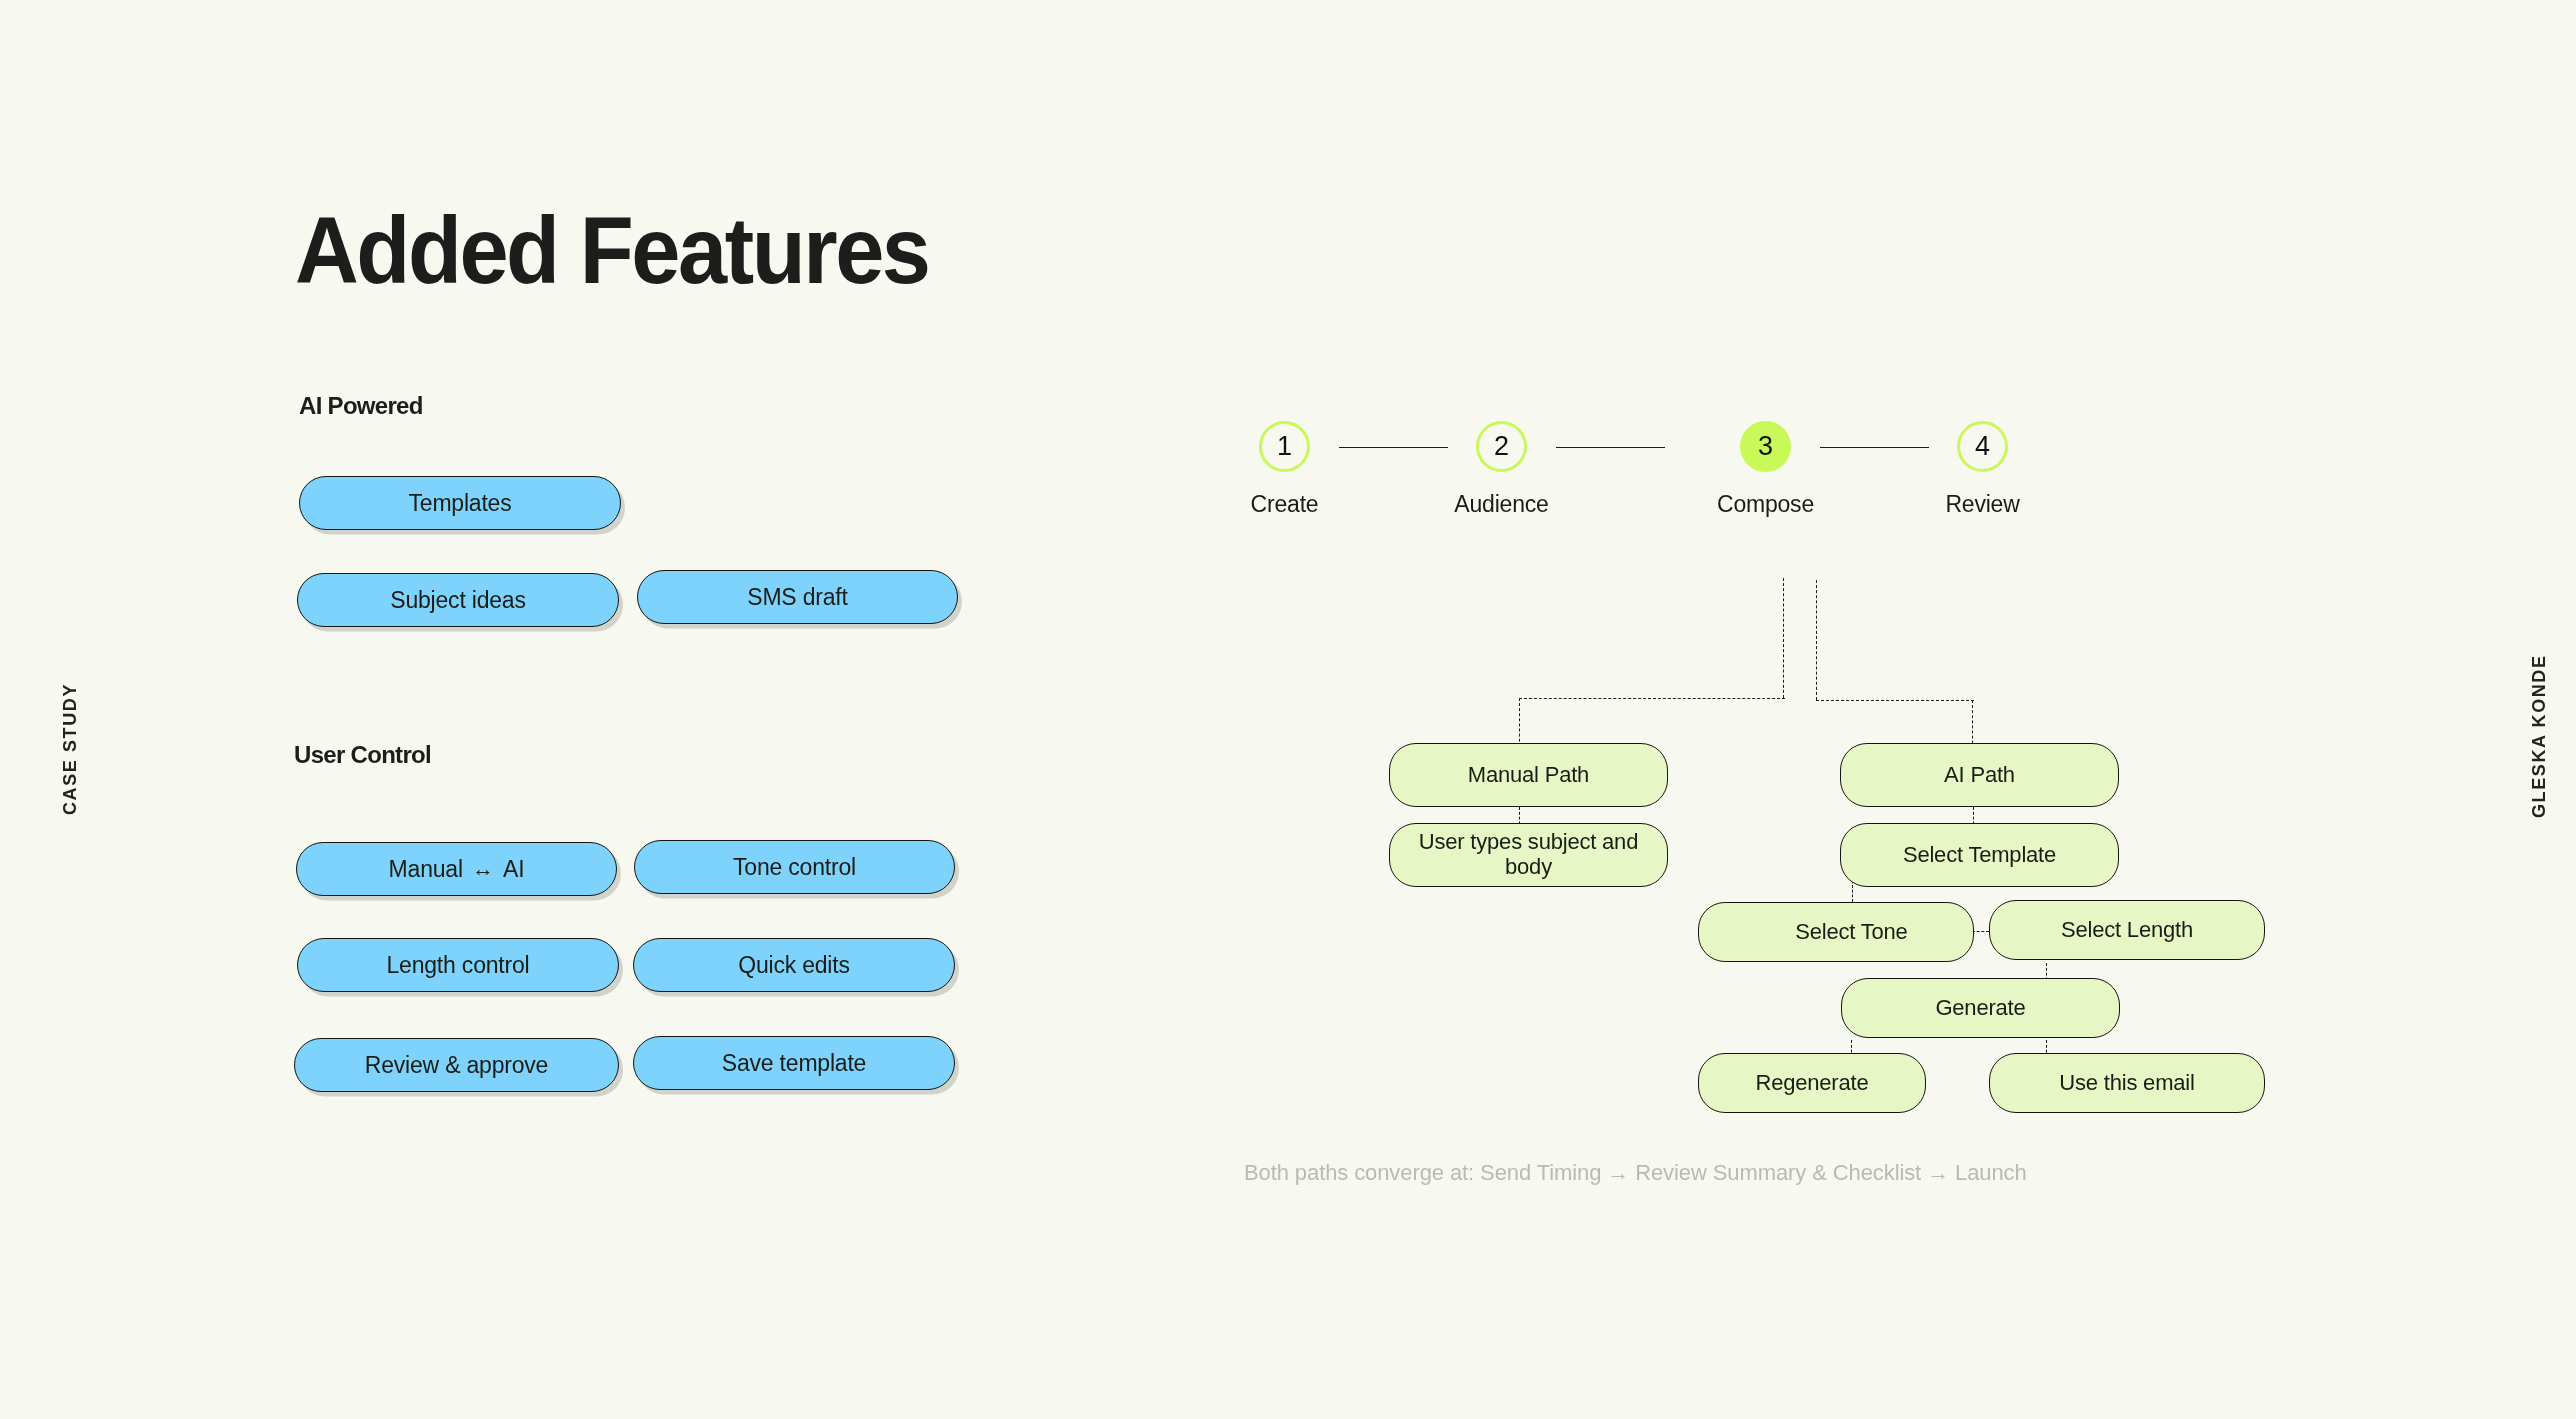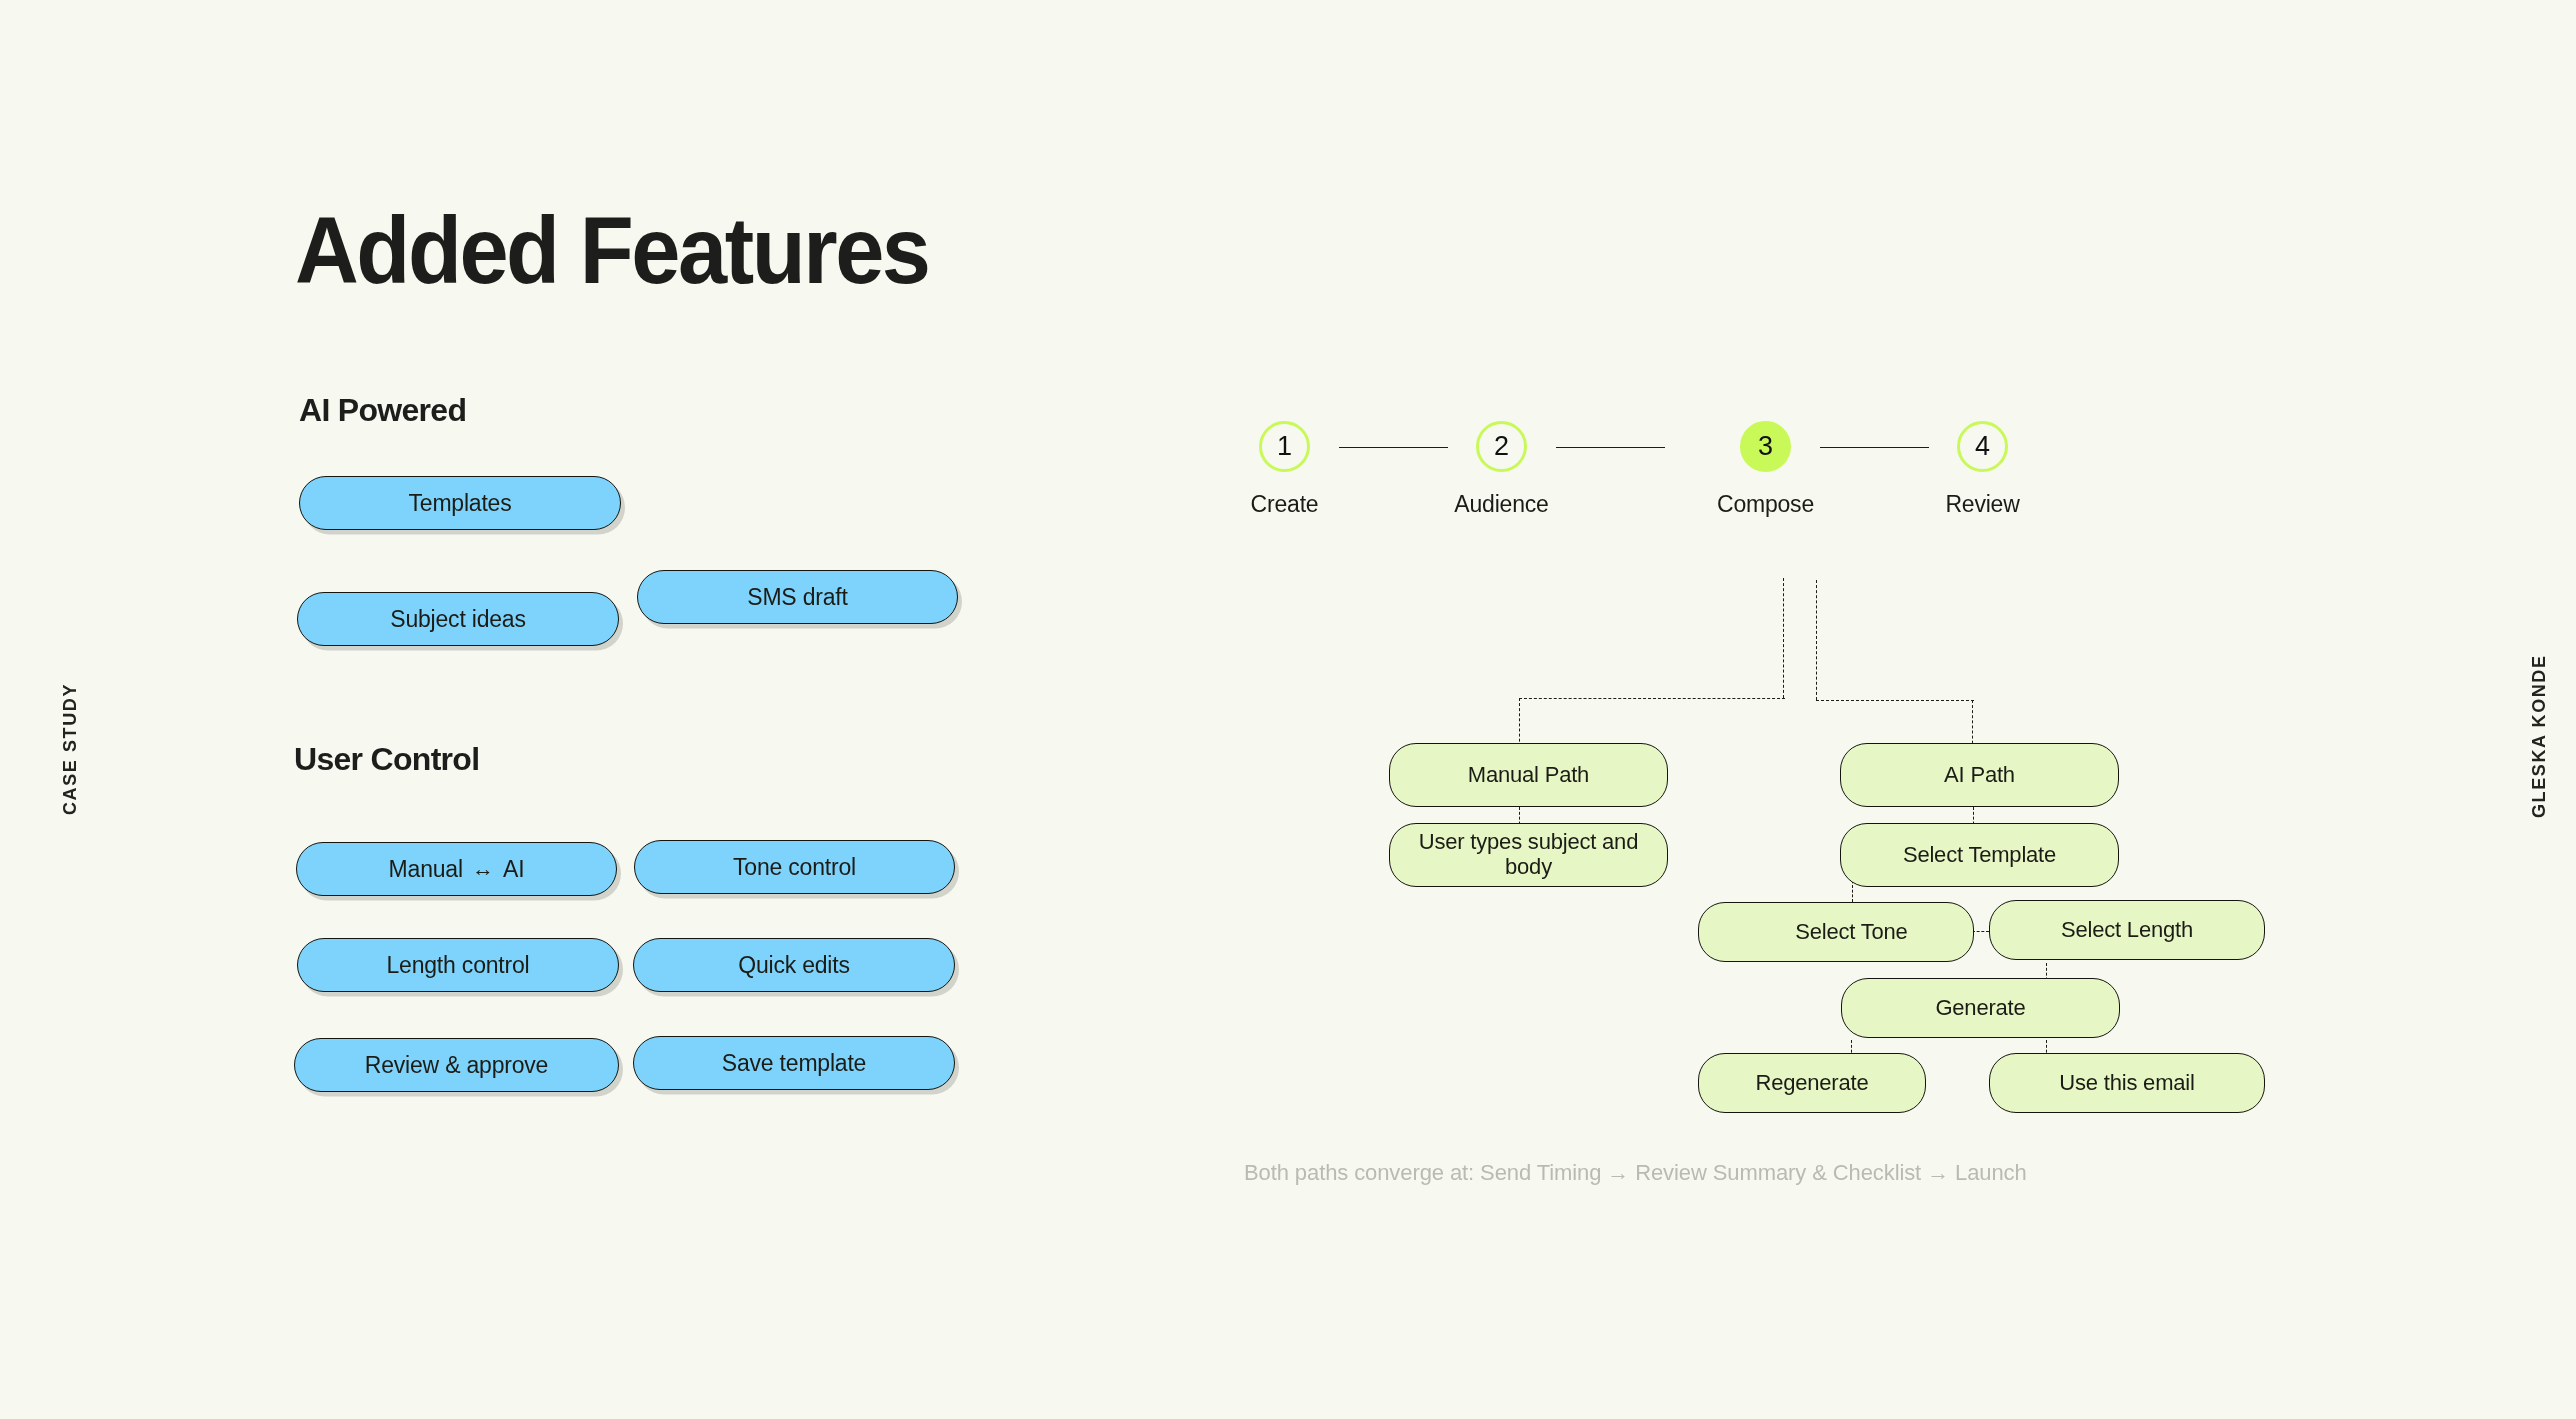--- a/index.html
+++ b/index.html
@@ -37,21 +37,21 @@
     line-height:1;
     white-space:nowrap;
     font-stretch:condensed;
     transform:scaleX(0.94);
     transform-origin:0 50%;
   }
 
   
   .section-head{
     position:absolute;
-    font-size:32px;
+    font-size:24px;
     font-weight:800;
     letter-spacing:-0.7px;
     color:#1D1D1B;
     white-space:nowrap;
   }
   #head-ai{ left:299px; top:392px; }
   #head-uc{ left:294px; top:741px; }
 
   
   .pill{
@@ -135,21 +135,21 @@
 <div class="slide">
 
   <div class="side-label side-left">CASE STUDY</div>
   <div class="side-label side-right">GLESKA KONDE</div>
 
   <h1 class="title">Added Features</h1>
 
   <div class="section-head" id="head-ai">AI Powered</div>
 
   <div class="pill" style="left:299px;top:476px;width:322px;height:54px;">Templates</div>
-  <div class="pill" style="left:297px;top:573px;width:322px;height:54px;margin-top:19px;">Subject ideas</div>
+  <div class="pill" style="left:297px;top:573px;width:322px;height:54px;">Subject ideas</div>
   <div class="pill" style="left:637px;top:570px;width:321px;height:54px;">SMS draft</div>
 
   <div class="section-head" id="head-uc">User Control</div>
 
   <div class="pill" style="left:296px;top:842px;width:321px;height:54px;">
     <span>Manual</span>
     <span class="arrow">↔</span>
     <span>AI</span>
   </div>
   <div class="pill" style="left:634px;top:840px;width:321px;height:54px;">Tone control</div>

